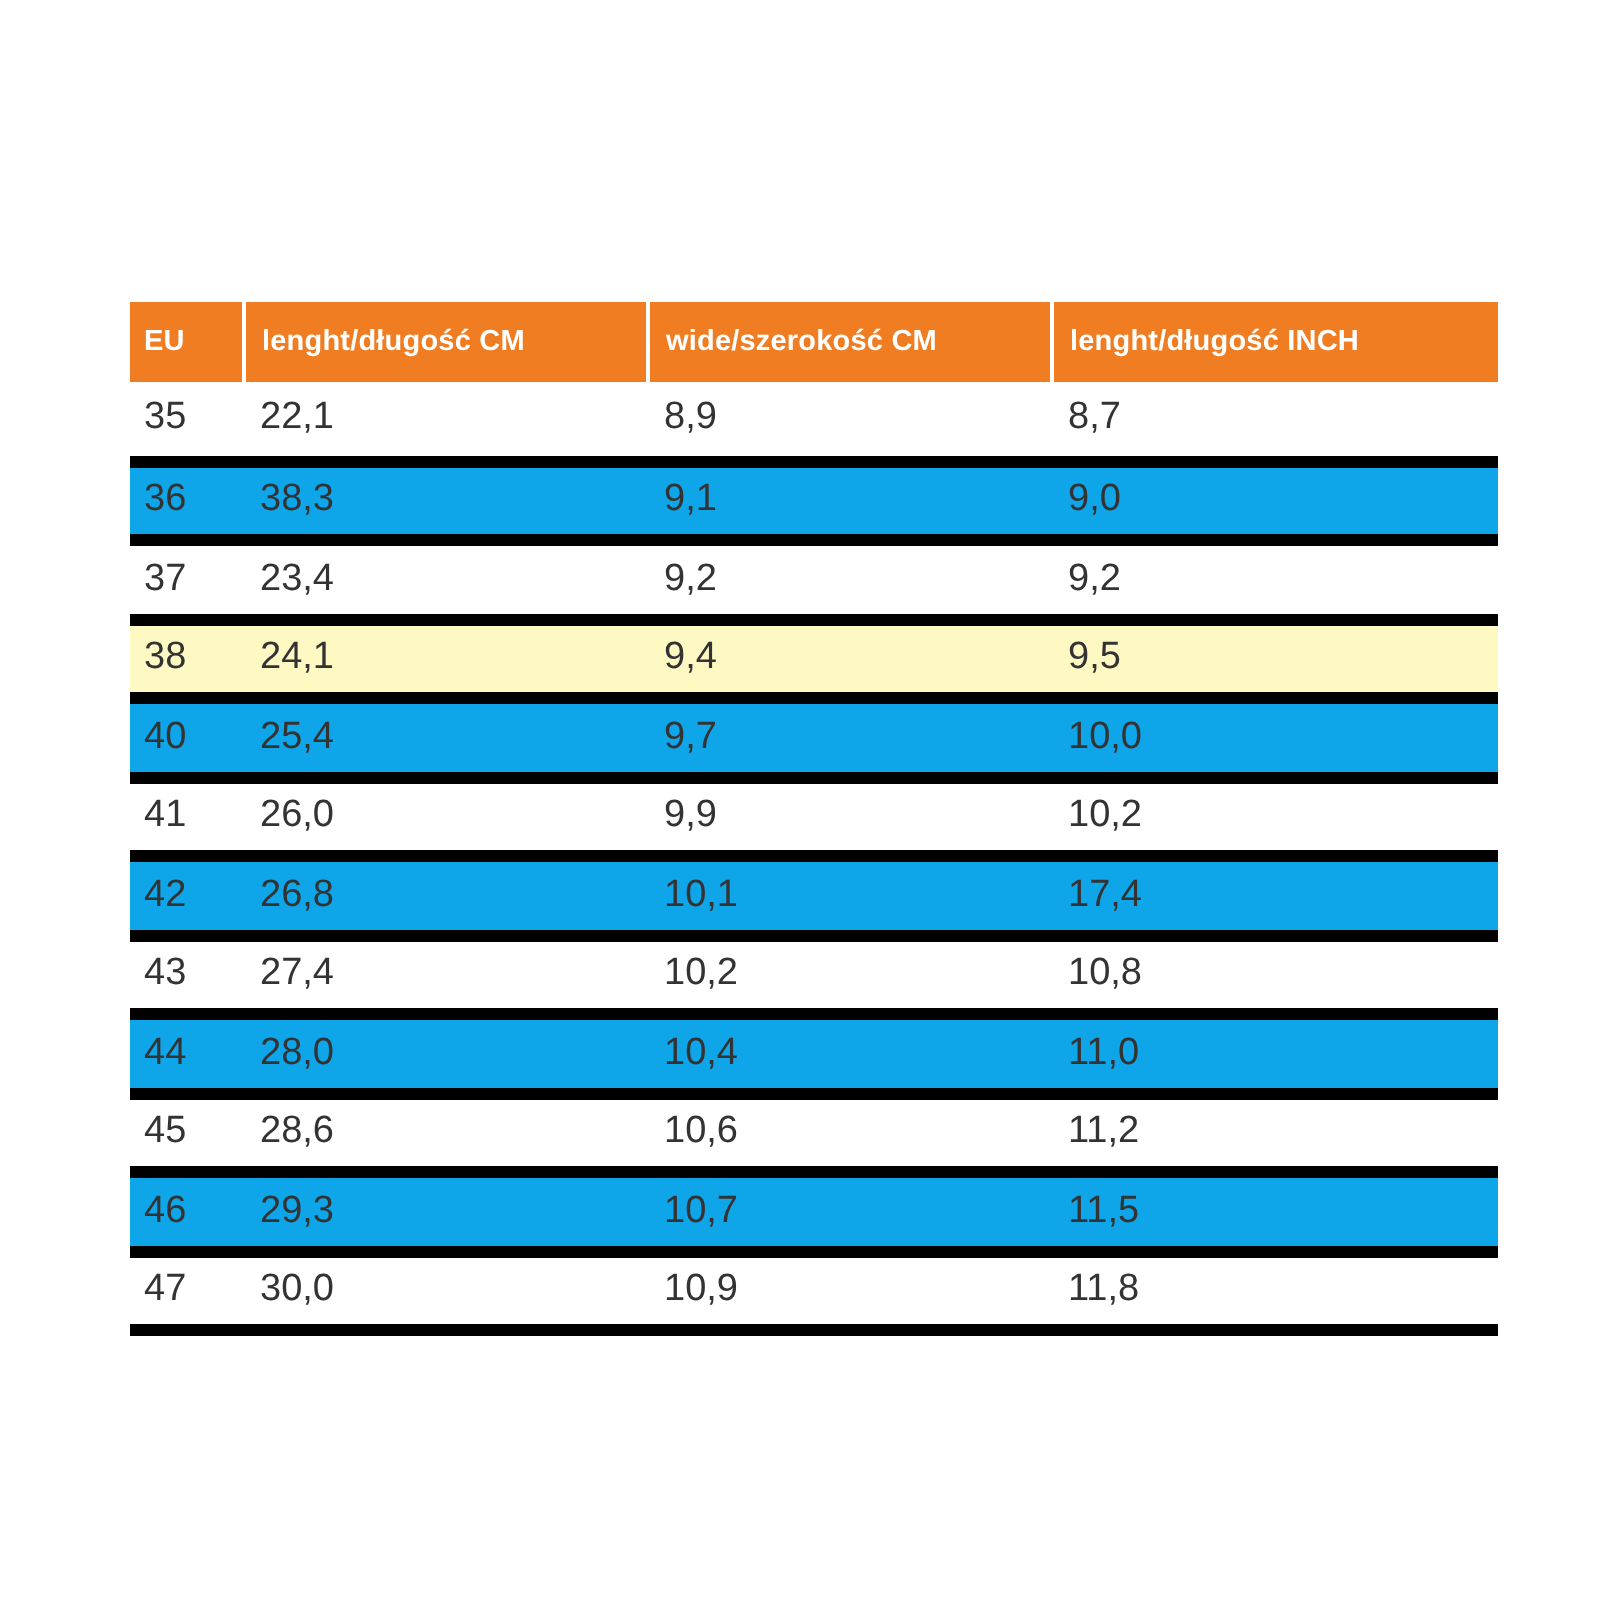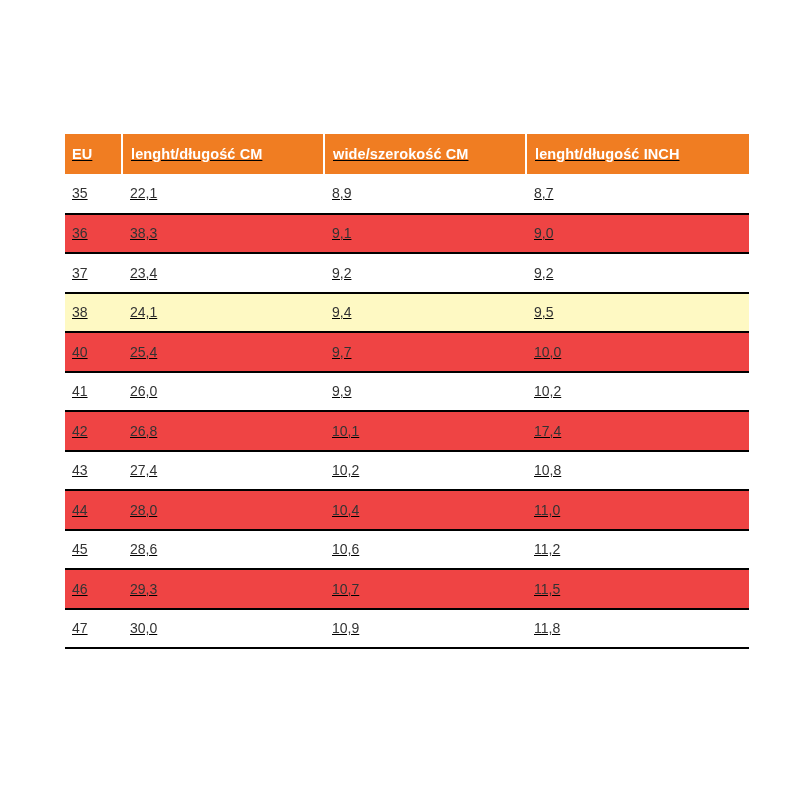--- a/index.html
+++ b/index.html
@@ -11,23 +11,22 @@
     height: 800px;
     background: #ffffff;
     font-family: "Liberation Sans", sans-serif;
     -webkit-font-smoothing: antialiased;
     overflow: hidden;
   }
 
   #size-chart-wrap {
     position: absolute;
     left: 65px;
-    top: 134px;
+    top: 151px;
     width: 684px;
-    text-decoration: underline;
   }
 
   table.size-chart {
     width: 100%;
     border-collapse: collapse;
     table-layout: fixed;
   }
 
   
   table.size-chart thead th {
@@ -47,28 +46,28 @@
   table.size-chart thead th + th {
     border-left: 2px solid #ffffff;
   }
 
   
   table.size-chart tbody td {
     height: 39.5px;
     padding: 0 0 0 8px;
     vertical-align: middle;
     box-sizing: border-box;
-    font-size: 14px;
+    font-size: 19px;
     color: #333333;
-    border-bottom: 2px solid #000000;
+    border-bottom: 6px solid #000000;
     white-space: nowrap;
   }
 
   tbody tr.row-plain   td { background: #ffffff; }
-  tbody tr.row-alt     td { background: #ef4444; }
+  tbody tr.row-alt     td { background: #0ea5e9; }
   tbody tr.row-hilite  td { background: #fef9c3; }
 
   
   col.c-eu    { width: 57px;  }
   col.c-len   { width: 202px; }
   col.c-wide  { width: 202px; }
   col.c-inch  { width: 223px; }
 
   
   table.size-chart tbody td.cell-eu,

